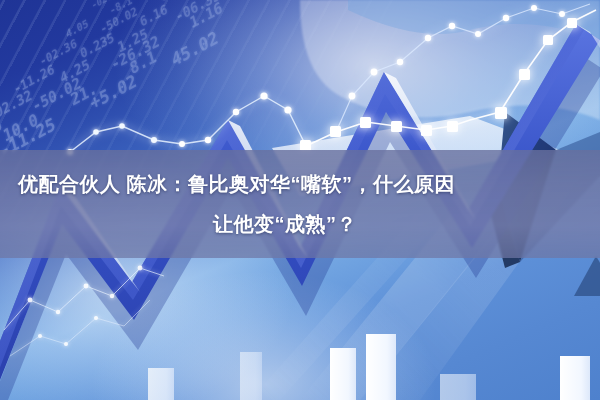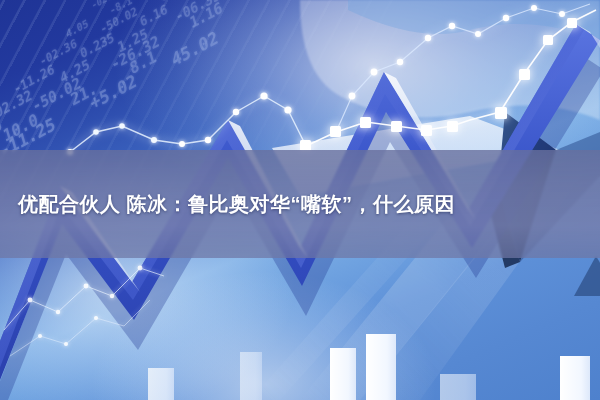--- a/index.html
+++ b/index.html
@@ -289,15 +289,16 @@
       <circle cx="112" cy="296" r="2.2" fill="#ffffff"></circle>
       <circle cx="140" cy="268" r="2.4" fill="#ffffff"></circle>
       <circle cx="40" cy="336" r="2.0" fill="#ffffff"></circle>
       <circle cx="66" cy="344" r="2.0" fill="#ffffff"></circle>
       <circle cx="96" cy="318" r="2.0" fill="#ffffff"></circle>
     </g>
   </svg>
 
   <div id="titleband">
     <div class="tline l1">优配合伙人 陈冰：鲁比奥对华“嘴软”，什么原因</div>
+    <div class="tline l2">让他变“成熟”？</div>
   </div>
 
 </div>
 
 </body></html>

